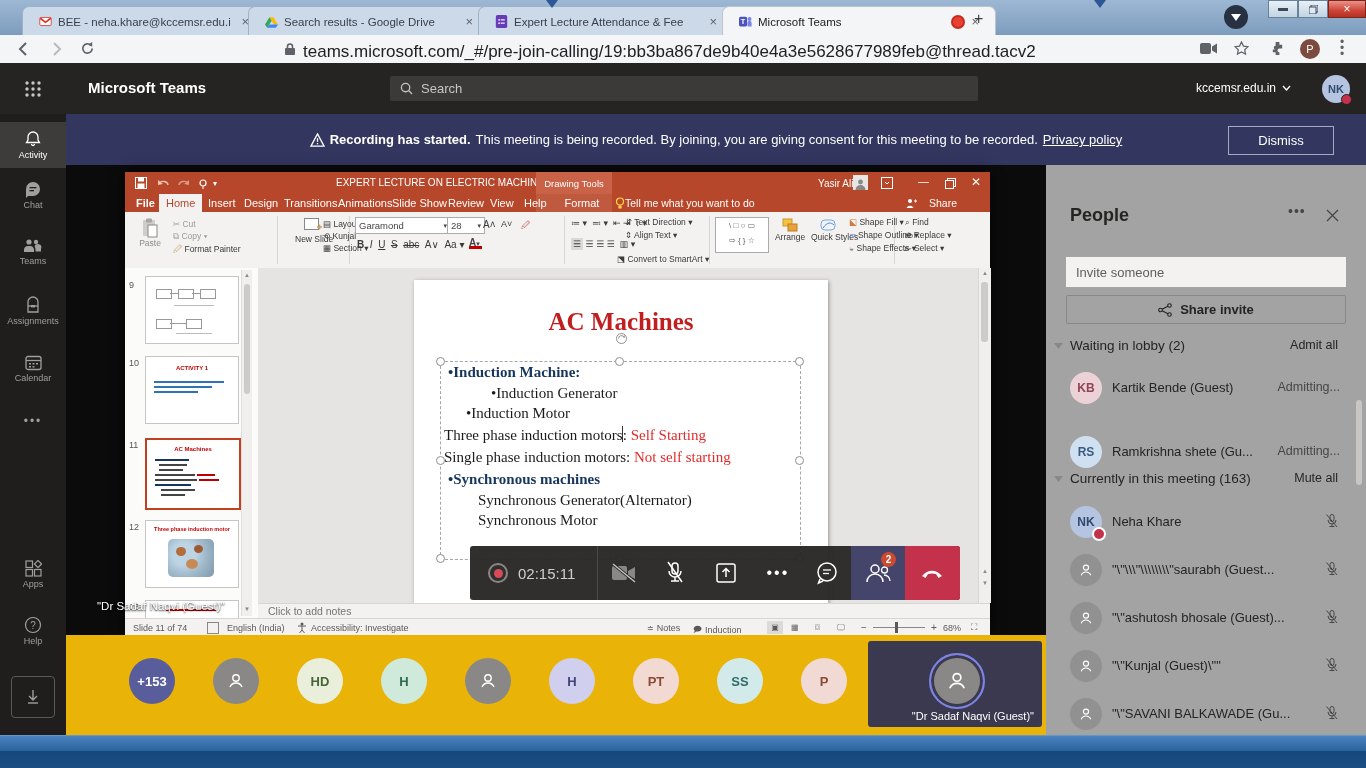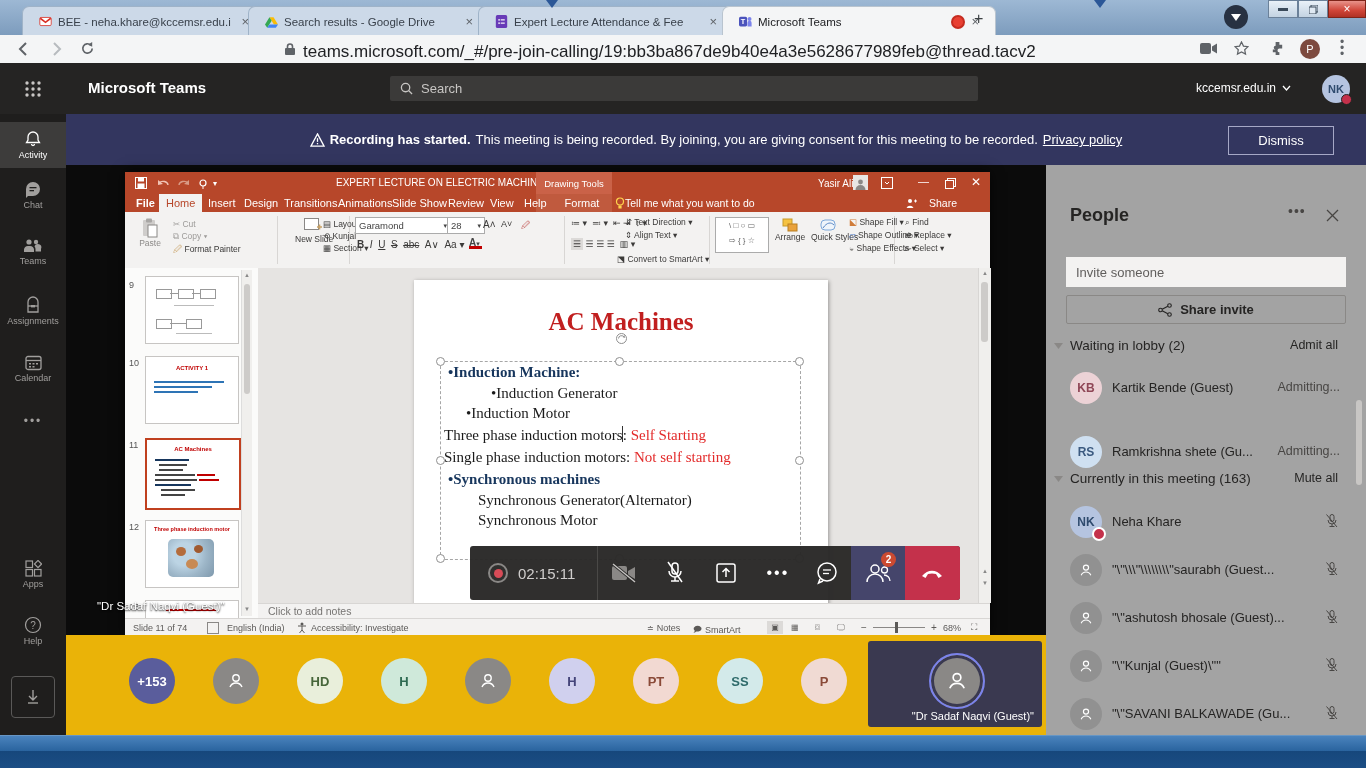--- a/index.html
+++ b/index.html
@@ -550,21 +550,21 @@
           <circle cx="5" cy="2" r="1.5" fill="#5b5957"></circle>
           <path d="M1 4h8M5 4v4M5 8l-2.5 3M5 8l2.5 3" stroke="#5b5957" fill="none"></path>
         </svg>
       <div class="abs txt" style="left:186px;top:4px;">Accessibility: Investigate</div>
       <div class="abs row txt" style="left:522px;top:4px;gap:3px;">
           <span style="font-size:8px;">≐</span>
           <span>Notes</span>
         </div>
       <div class="abs row txt" style="left:568px;top:4px;gap:3px;">
           <span style="font-size:8px;">🗩</span>
-          <span>SmartArt</span>
+          <span>Induction</span>
         </div>
       <div class="abs" style="left:642px;top:2px;width:16px;height:13px;background:#dcdad8;display:flex;align-items:center;justify-content:center;font-size:8px;">▣</div>
       <div class="abs" style="left:666px;top:4px;font-size:8px;">▦</div>
       <div class="abs" style="left:690px;top:4px;font-size:8px;">⌼</div>
       <div class="abs" style="left:712px;top:4px;font-size:8px;">🖵</div>
       <div class="abs" style="left:736px;top:3px;font-size:10px;">−</div>
       <div class="abs" style="left:748px;top:8px;width:52px;height:1px;background:#8a8886;"></div>
       <div class="abs" style="left:770px;top:3px;width:3px;height:11px;background:#5b5957;"></div>
       <div class="abs" style="left:806px;top:3px;font-size:10px;">+</div>
       <div class="abs txt" style="left:818px;top:4px;">68%</div>

